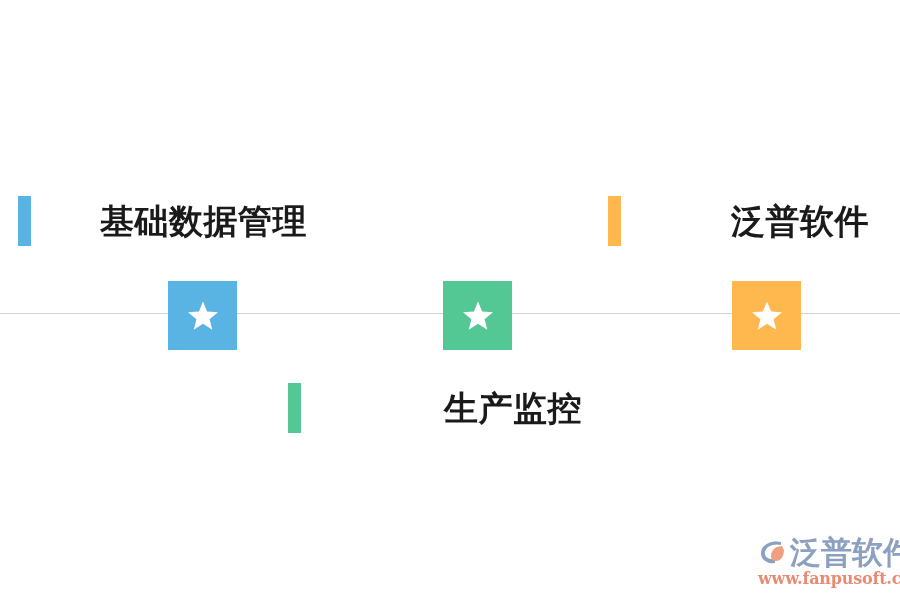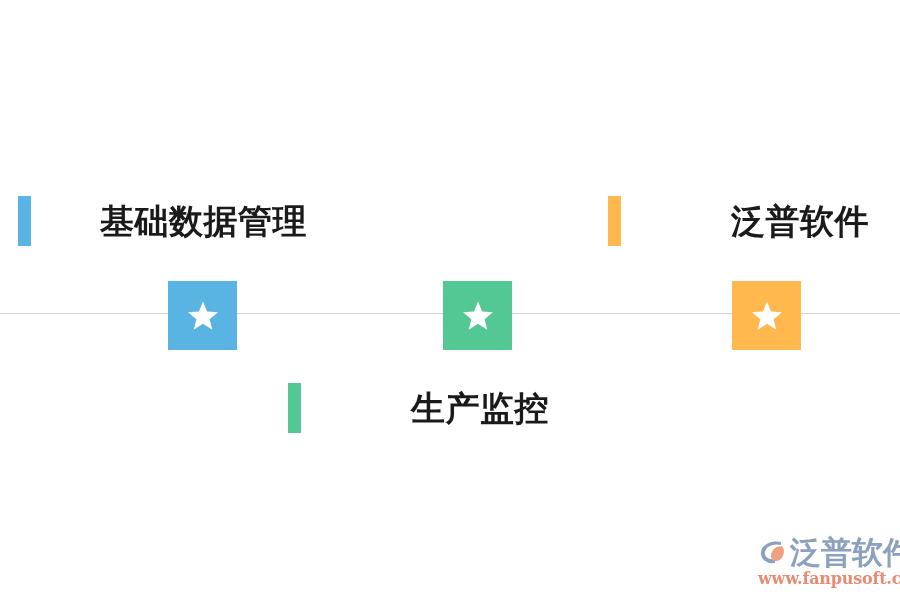--- a/index.html
+++ b/index.html
@@ -74,21 +74,21 @@
     letter-spacing: 0.5px;
   }
 
   
   #group-base      { left: 18px;  top: 196px; }
   #group-base .label-text      { margin-left: 69px; }
 
   #group-quality   { left: 608px; top: 196px; }
   #group-quality .label-text   { margin-left: 110px; }
 
-  #group-production{ left: 288px; top: 383px; }
+  #group-production{ left: 288px; top: 383px; gap: 33px; }
   #group-production .label-text{ margin-left: 110px; }
 
   
   #watermark {
     position: absolute;
     left: 758px;
     top: 536px;
     width: 136px;
     height: 52px;
   }

